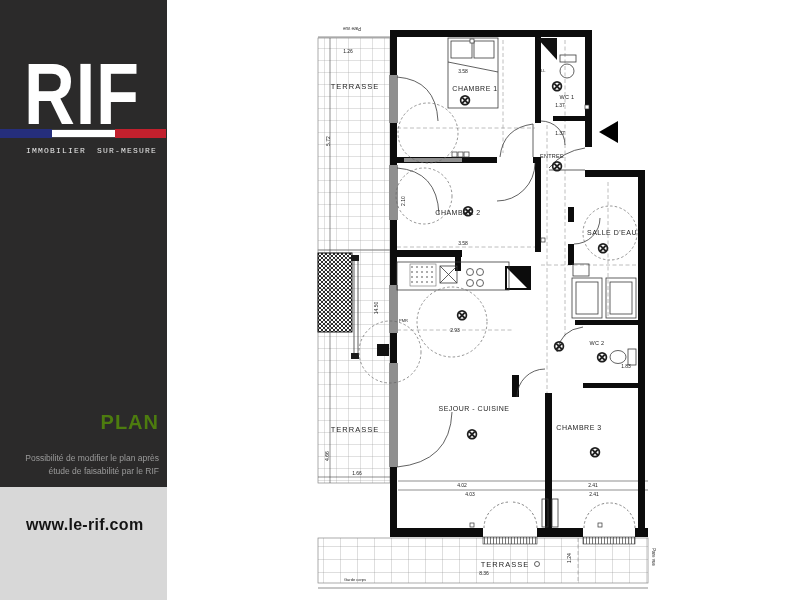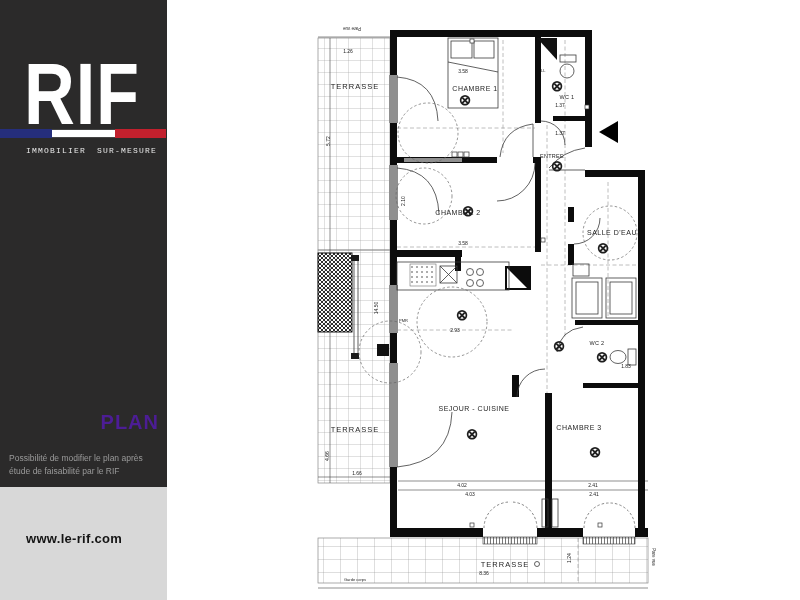--- a/index.html
+++ b/index.html
@@ -9,23 +9,23 @@
   #sidebar{position:absolute;left:0;top:0;width:167px;height:446px;z-index:5;}
   #sidebar .dark{position:absolute;left:0;top:0;width:167px;height:487px;background:#2b2a2a;}
   #sidebar .footer{position:absolute;left:0;top:487px;width:167px;height:113px;background:#d8d8d8;}
   .logo-text{position:absolute;left:24px;top:58px;color:#fff;font-weight:bold;font-size:88px;
              line-height:0.82;letter-spacing:1px;transform:scaleX(.8);transform-origin:left top;}
   .flag{position:absolute;left:0;top:129px;width:166px;height:9px;display:flex;}
   .flag .b{width:52px;height:100%;}
   .flag .w{width:63px;height:100%;box-sizing:border-box;border-top:1px solid #444;border-bottom:1px solid #444;}
   .flag .r{flex:1;height:100%;}
   .tagline{position:absolute;left:26px;top:146px;color:#e9e9e9;font-size:8px;letter-spacing:1.2px;word-spacing:5px;font-family:Liberation Mono, monospace;}
-  .plan-label{position:absolute;right:8px;top:411px;color:#4c1d95;font-weight:bold;font-size:20px;letter-spacing:1px;}
-  .note{position:absolute;right:8px;top:452px;width:150px;color:#9a9a9a;font-size:8.5px;line-height:1.5;}
-  .website{position:absolute;left:26px;top:531px;color:#141414;font-weight:bold;font-size:13px;letter-spacing:.3px;}
+  .plan-label{position:absolute;right:8px;top:411px;color:#4d7c0f;font-weight:bold;font-size:20px;letter-spacing:1px;}
+  .note{position:absolute;right:8px;top:452px;width:150px;text-align:right;color:#9a9a9a;font-size:8.5px;line-height:1.5;}
+  .website{position:absolute;left:26px;top:516px;color:#141414;font-weight:bold;font-size:16px;letter-spacing:.3px;}
   
   #plansvg{position:absolute;left:0;top:0;}
   #plansvg text{font-family:"Liberation Sans",sans-serif;fill:#1d1d1d;}
   .rl{font-size:7px;letter-spacing:.5px;}
   .rs{font-size:5.5px;letter-spacing:.3px;}
   .tl{font-size:7.5px;letter-spacing:1px;fill:#2a2a2a;}
   .dm{font-size:5px;fill:#222;}
   .an{font-size:4.5px;fill:#555;}
   .lt{font-size:15px;font-family:"DejaVu Sans",sans-serif;fill:#0d0d0d;font-weight:bold;}
   .wall{fill:#0c0c0c;}

